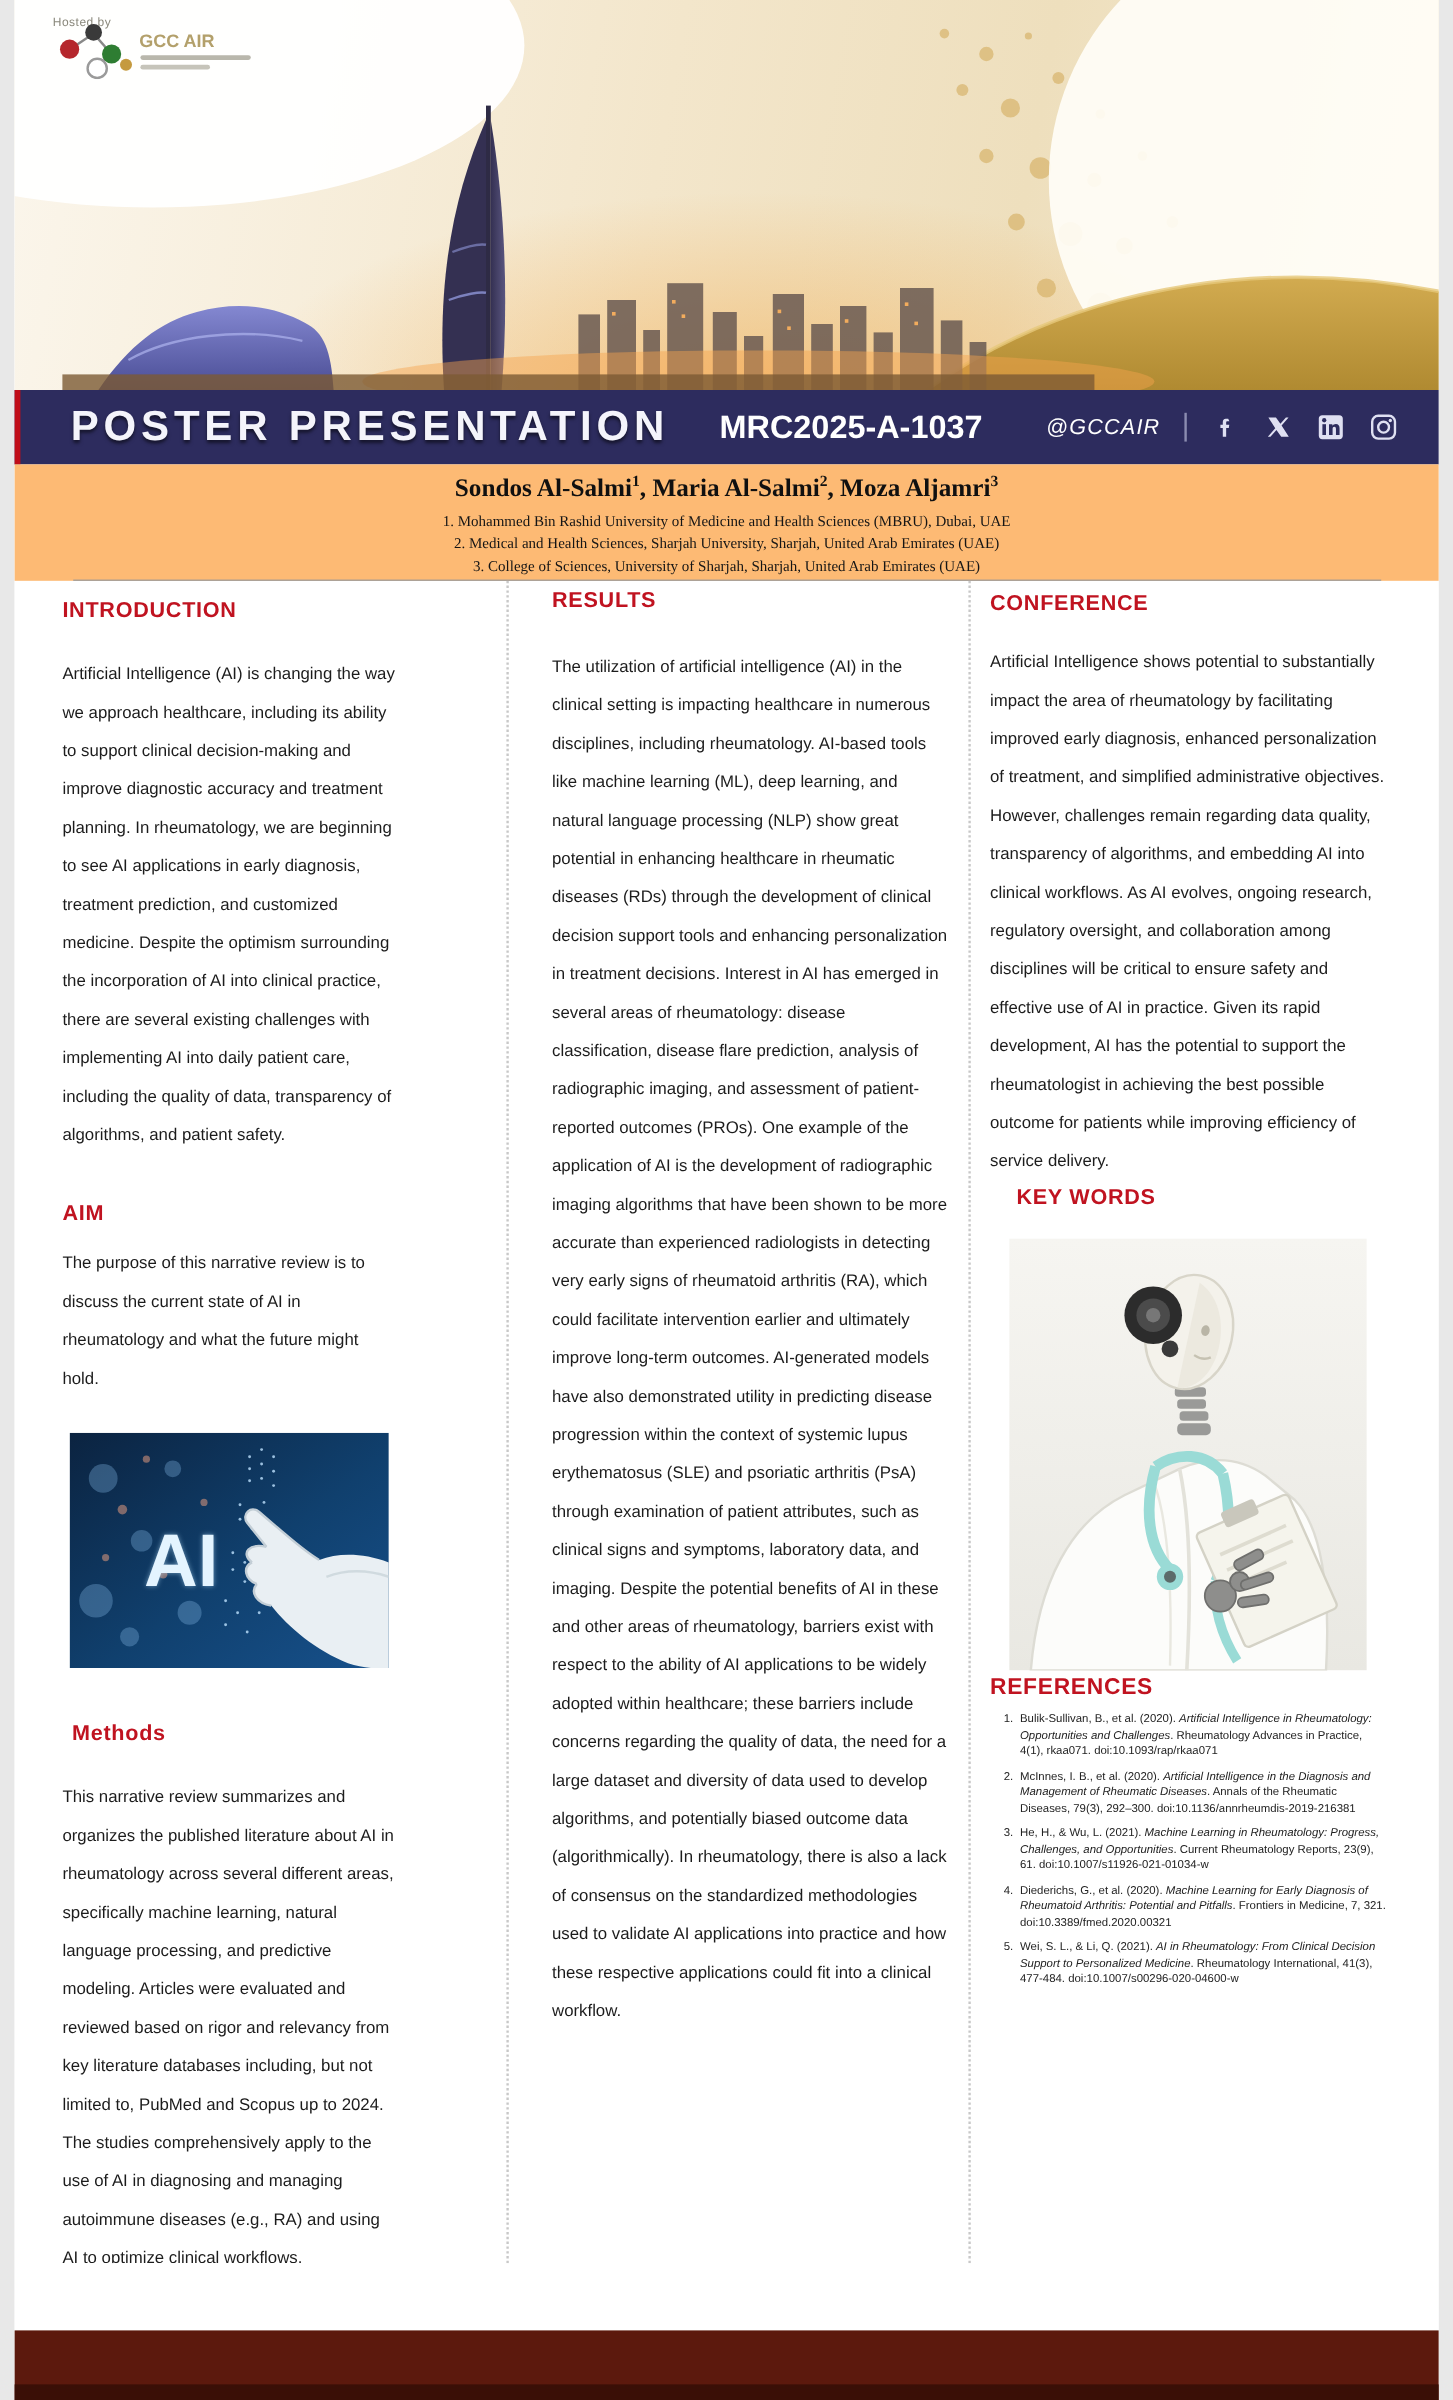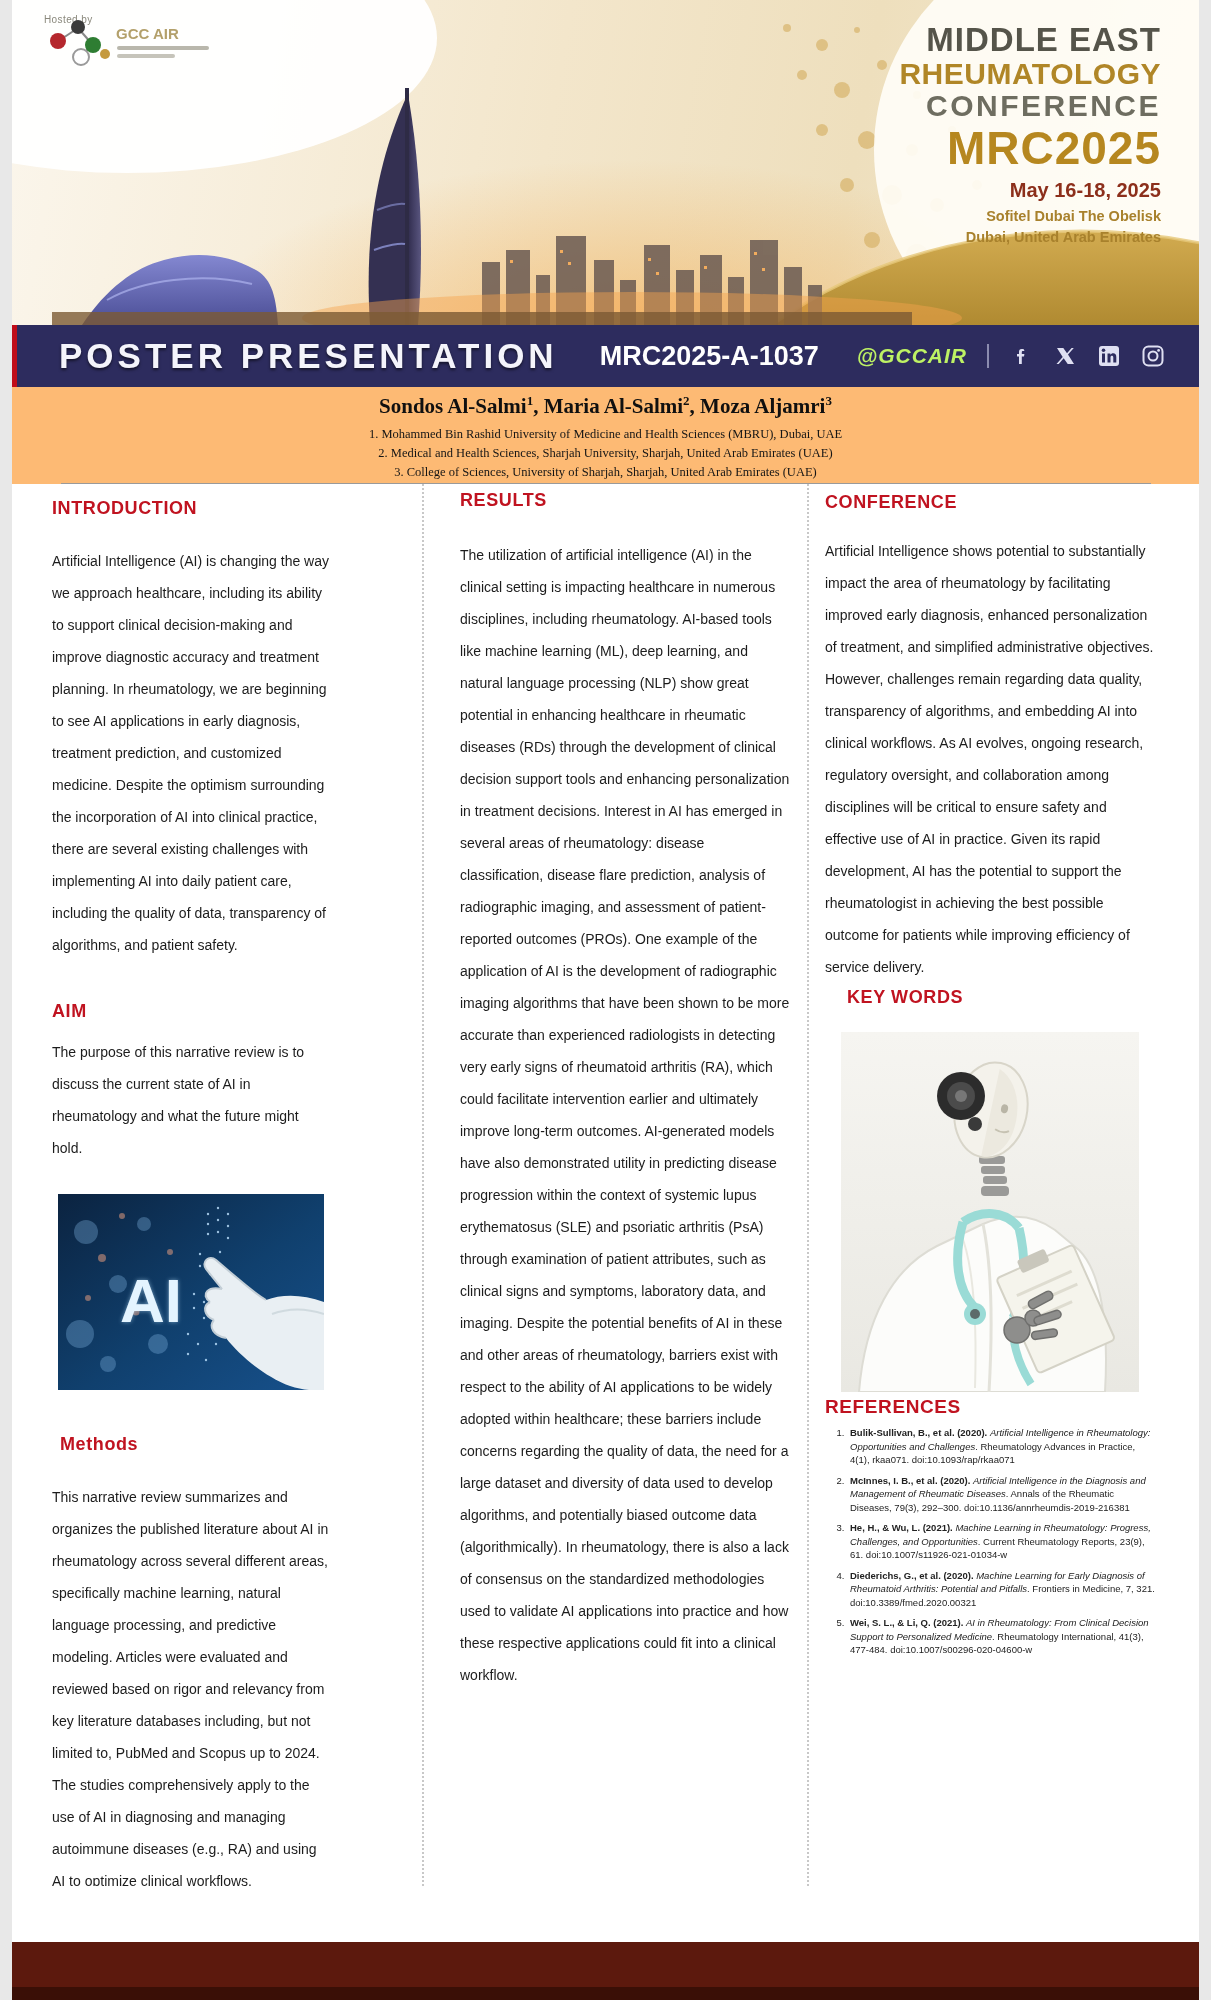--- a/index.html
+++ b/index.html
@@ -20,21 +20,21 @@
   .conf-dates{font-size:20px;font-weight:800;color:#8c2f1b;margin-bottom:4px;}
   .conf-venue{font-size:14.5px;font-weight:700;color:#a8812c;line-height:1.45;}
 
   
   .pbar{height:62px;background:#2d2c5e;border-left:5px solid #c00d19;
         display:flex;align-items:center;padding:0 34px 0 42px;box-sizing:border-box;}
   .pbar-title{font-size:35px;font-weight:700;color:#f4f4fb;letter-spacing:4px;
               text-shadow:0 2px 3px rgba(0,0,0,.55);white-space:nowrap;}
   .pbar-code{font-size:27px;font-weight:700;color:#ffffff;margin-left:42px;white-space:nowrap;}
   .pbar-right{margin-left:auto;display:flex;align-items:center;gap:20px;}
-  .pbar-handle{font-size:21px;font-weight:700;font-style:italic;color:#bef264;letter-spacing:1px;}
+  .pbar-handle{font-size:18px;font-weight:400;font-style:italic;color:#ffffff;letter-spacing:1px;}
   .pbar-sep{width:2px;height:24px;background:#8b8cb0;}
   .sicon{width:24px;height:24px;display:flex;align-items:center;justify-content:center;cursor:pointer;}
   .sicon svg{display:block;}
 
   
   .title-band{background:#fcf5eb;border-right:5px solid #c00d19;padding:10px 26px 8px;box-sizing:border-box;}
   .ptitle{text-align:center;color:#c00d19;font-weight:700;font-size:26px;line-height:1.42;letter-spacing:.2px;}
 
   
   .authors-band{background:#fdba74;text-align:center;padding-top:6px;}
@@ -60,21 +60,21 @@
   .methods-body{margin-top:26px !important;}
   .col2 .body-txt{margin-top:28px;}
   .col3 .shead{margin-top:4px;}
   .col3 .body-txt{margin-top:22px;}
   .kw-head{margin:26px 0 0 22px;}
   .kw-body{margin:8px 0 0 22px !important;}
   .fig-robot{width:298px;height:360px;margin:24px 0 0 16px;display:block;}
   .ref-head{margin-top:14px;font-size:19px;}
   .refs{margin:8px 0 0;padding-left:22px;font-size:9.5px;line-height:1.42;color:#222;}
   .refs li{margin-bottom:7px;padding-left:3px;}
-  .ref-prefix{font-weight:700;}
+  .ref-prefix{font-weight:400;}
   .ref-title{font-style:italic;}
 
   
   .footer{position:absolute;left:0;bottom:0;width:100%;height:58px;background:#5c190d;}
   .footer-strip{position:absolute;left:0;bottom:0;width:100%;height:13px;background:#3a0f06;}
 </style>
 </head>
 <body>
 
 <div class="poster">
@@ -181,29 +181,20 @@
         <circle cx="34" cy="13" r="7" fill="#3a3a3a"></circle>
         <circle cx="49" cy="31" r="8" fill="#2e7d32"></circle>
         <circle cx="61" cy="40" r="5" fill="#c59a3f"></circle>
         <circle cx="37" cy="43" r="8" fill="#ffffff" stroke="#9a9a9a" stroke-width="2"></circle>
         <text x="72" y="25" font-family="Liberation Sans, sans-serif" font-size="15" font-weight="700" fill="#b3a06b">GCC AIR</text>
         <rect x="73" y="32" width="92" height="4" rx="2" fill="#b9b7ac"></rect>
         <rect x="73" y="40" width="58" height="4" rx="2" fill="#c6c4ba"></rect>
       </svg>
     </div>
 
-    <div class="conf">
-      <div class="conf-l1">MIDDLE EAST</div>
-      <div class="conf-l2">RHEUMATOLOGY</div>
-      <div class="conf-l3">CONFERENCE</div>
-      <div class="conf-l4">MRC2025</div>
-      <div class="conf-dates">May 16-18, 2025</div>
-      <div class="conf-venue">Sofitel Dubai The Obelisk</div>
-      <div class="conf-venue">Dubai, United Arab Emirates</div>
-    </div>
   </div>
 
   <div class="pbar">
     <div class="pbar-title">POSTER PRESENTATION</div>
     <div class="pbar-code">MRC2025-A-1037</div>
     <div class="pbar-right">
       <span class="pbar-handle">@GCCAIR</span>
       <span class="pbar-sep"></span>
       <span class="sicon">
         <svg width="20" height="20" viewBox="0 0 20 20">

